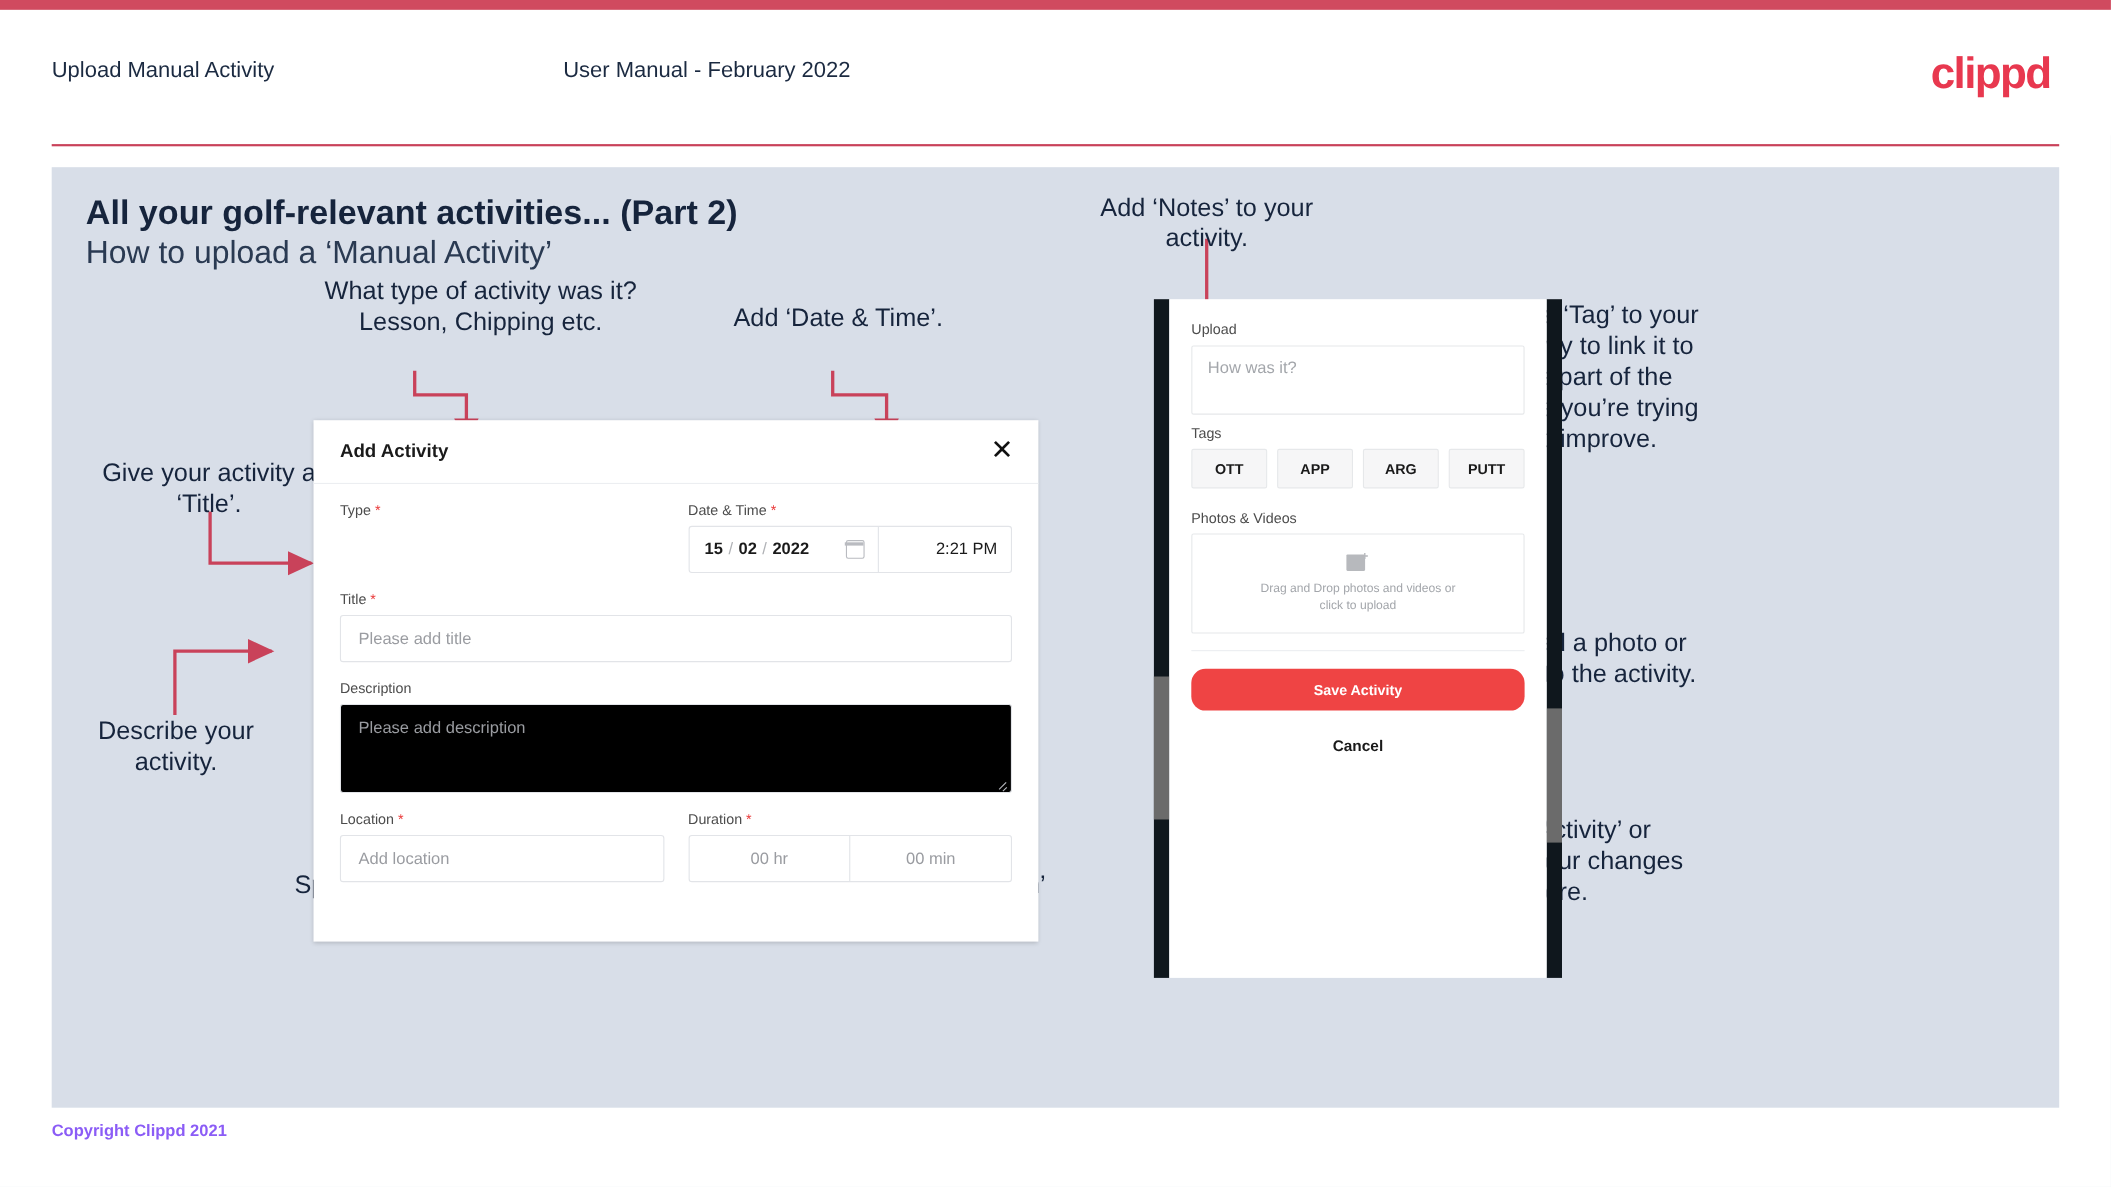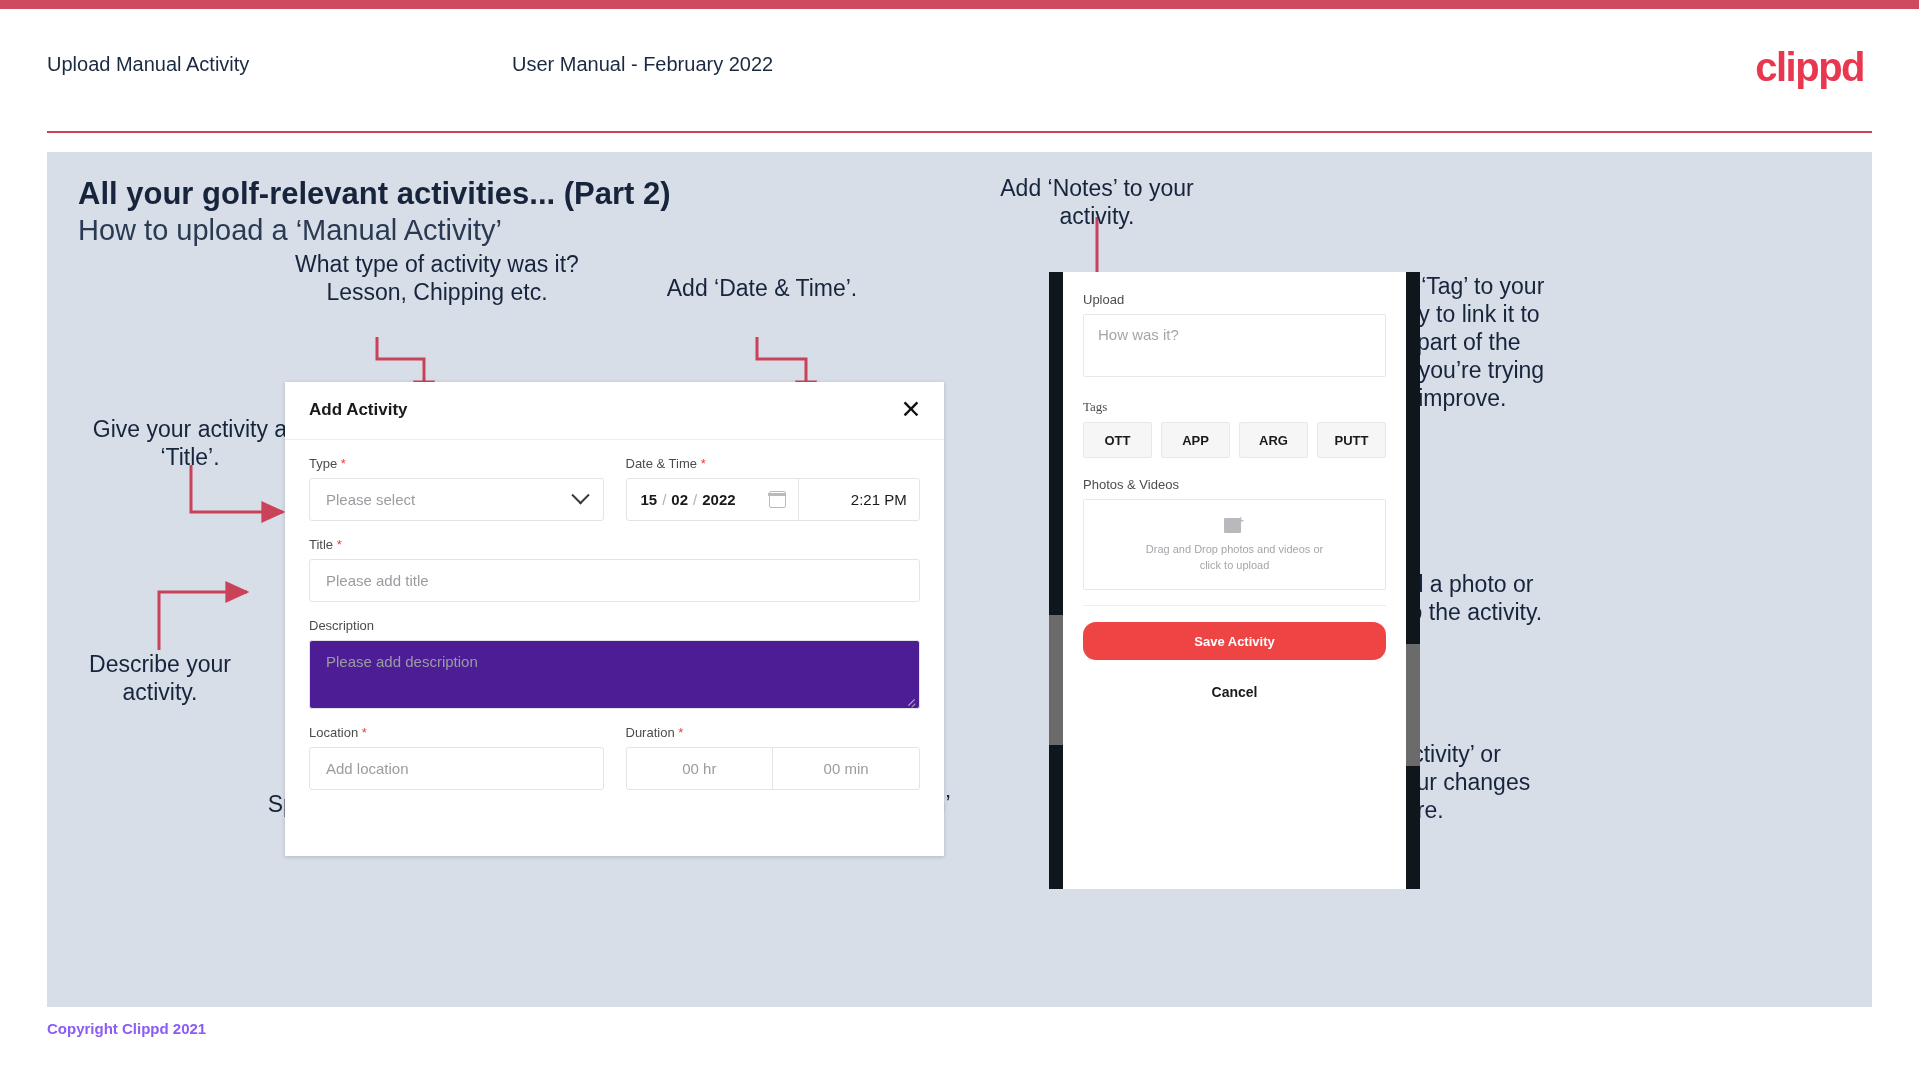--- a/index.html
+++ b/index.html
@@ -133,23 +133,23 @@
     width:17px; height:17px; border:1.6px solid #b9bbc0; border-radius:2px;
   }
   .cal-icon:before{
     content:""; position:absolute; left:-1.6px; top:1px; width:17px; height:3px; background:#b9bbc0;
   }
   .time-part{
     flex:1; display:flex; align-items:center; justify-content:center;
     font-size:15px; color:#1a1a1a; font-weight:400;margin-left:40px;
   }
   .ta{
-    height:69px; border:1px solid #e2e4e8; border-radius:3px;
+    height:81px; border:1px solid #e2e4e8; border-radius:3px;
     padding:12px 16px; font-size:15px; color:#9a9ca1; position:relative;
-    background:#4c1d95;
+    background:#000000;
   }
   .ta-grip{
     position:absolute; right:3px; bottom:2px; width:10px; height:10px;
   }
   .ta-grip:before,.ta-grip:after{
     content:""; position:absolute; background:#b9bbc0; height:1px; width:9px;
     transform:rotate(-45deg); right:0;
   }
   .ta-grip:before{ bottom:3px; width:9px; }
   .ta-grip:after{ bottom:0px; width:5px; right:0; }
@@ -355,24 +355,20 @@
       <div class="modal-close">✕</div>
     </div>
 
     <div class="modal-body">
 
       <div class="row mt16">
         <div class="col-left">
           <div class="field-label">
             <span>Type</span>
             <span class="req">*</span>
-          </div>
-          <div class="inp select-inp">
-            <span>Please select</span>
-            <span class="chev"></span>
           </div>
         </div>
 
         <div class="col-right">
           <div class="field-label">
             <span>Date &amp; Time</span>
             <span class="req">*</span>
           </div>
           <div class="date-wrap">
             <div class="date-part">
@@ -440,21 +436,21 @@
     <div class="btn-nub" style="left:0; top:343px; height:130px;"></div>
     <div class="btn-nub" style="right:0; top:372px; height:122px;"></div>
 
     <div class="phone-screen">
 
       <div class="ph-label">Upload</div>
       <div class="ph-notes">
         <span>How was it?</span>
       </div>
 
-      <div class="ph-label" style="margin-top:22px;font-family:Liberation Serif, serif;">Tags</div>
+      <div class="ph-label" style="margin-top:9px;">Tags</div>
       <div class="ph-tags">
         <div class="ph-tag">OTT</div>
         <div class="ph-tag">APP</div>
         <div class="ph-tag">ARG</div>
         <div class="ph-tag">PUTT</div>
       </div>
 
       <div class="ph-label" style="margin-top:19px;">Photos &amp; Videos</div>
       <div class="ph-drop">
         <div class="img-icon">

